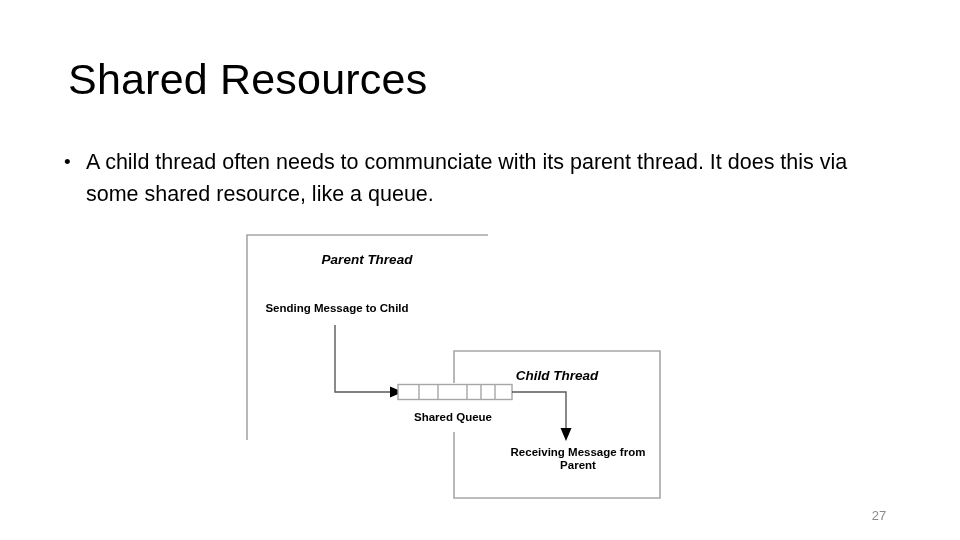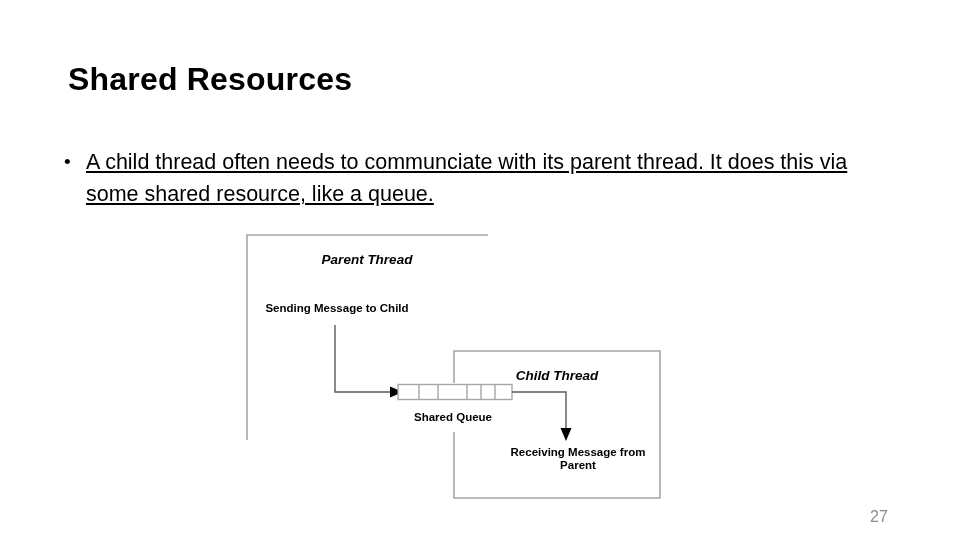--- a/index.html
+++ b/index.html
@@ -14,22 +14,22 @@
     overflow: hidden;
     font-family: "Liberation Sans", sans-serif;
     color: #000000;
   }
 
   
   .slide-title {
     position: absolute;
     left: 68px;
     top: 58px;
-    font-size: 32px;
-    font-weight: 700;
+    font-size: 43px;
+    font-weight: 400;
     letter-spacing: 0.2px;
     color: #000000;
     line-height: 42px;
     white-space: nowrap;
     text-align: center;
   }
 
   
   .bullet-list {
     position: absolute;
@@ -47,42 +47,41 @@
   .bullet-mark {
     flex: 0 0 auto;
     width: 22px;
     text-align: left;
     font-size: 19px;
     line-height: 32px;
   }
   .bullet-text {
     flex: 1 1 auto;
     text-align: left;
-    text-decoration: underline;
   }
 
   
   .diagram {
     position: absolute;
     left: 0;
     top: 0;
     width: 820px;
     height: 540px;
     pointer-events: none;
   }
   .diagram svg { display: block; }
 
   
   .page-number {
     position: absolute;
     left: 862px;
     top: 508px;
     width: 34px;
     text-align: center;
-    font-size: 16px;
+    font-size: 13px;
     color: #8a8a8a;
   }
 </style>
 </head>
 <body>
 
 <div class="slide-title">Shared Resources</div>
 
 <div class="bullet-list">
   <div class="bullet-row">

